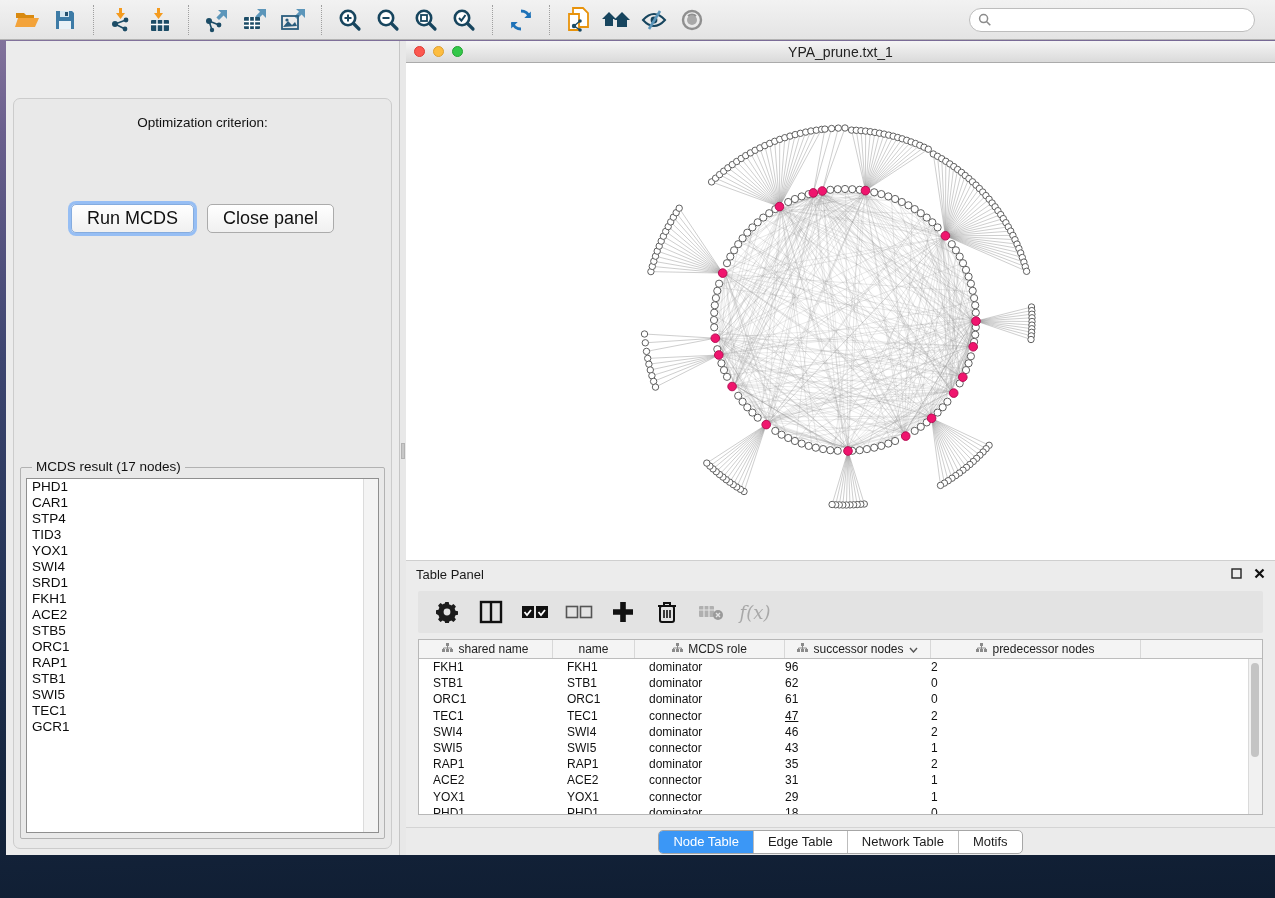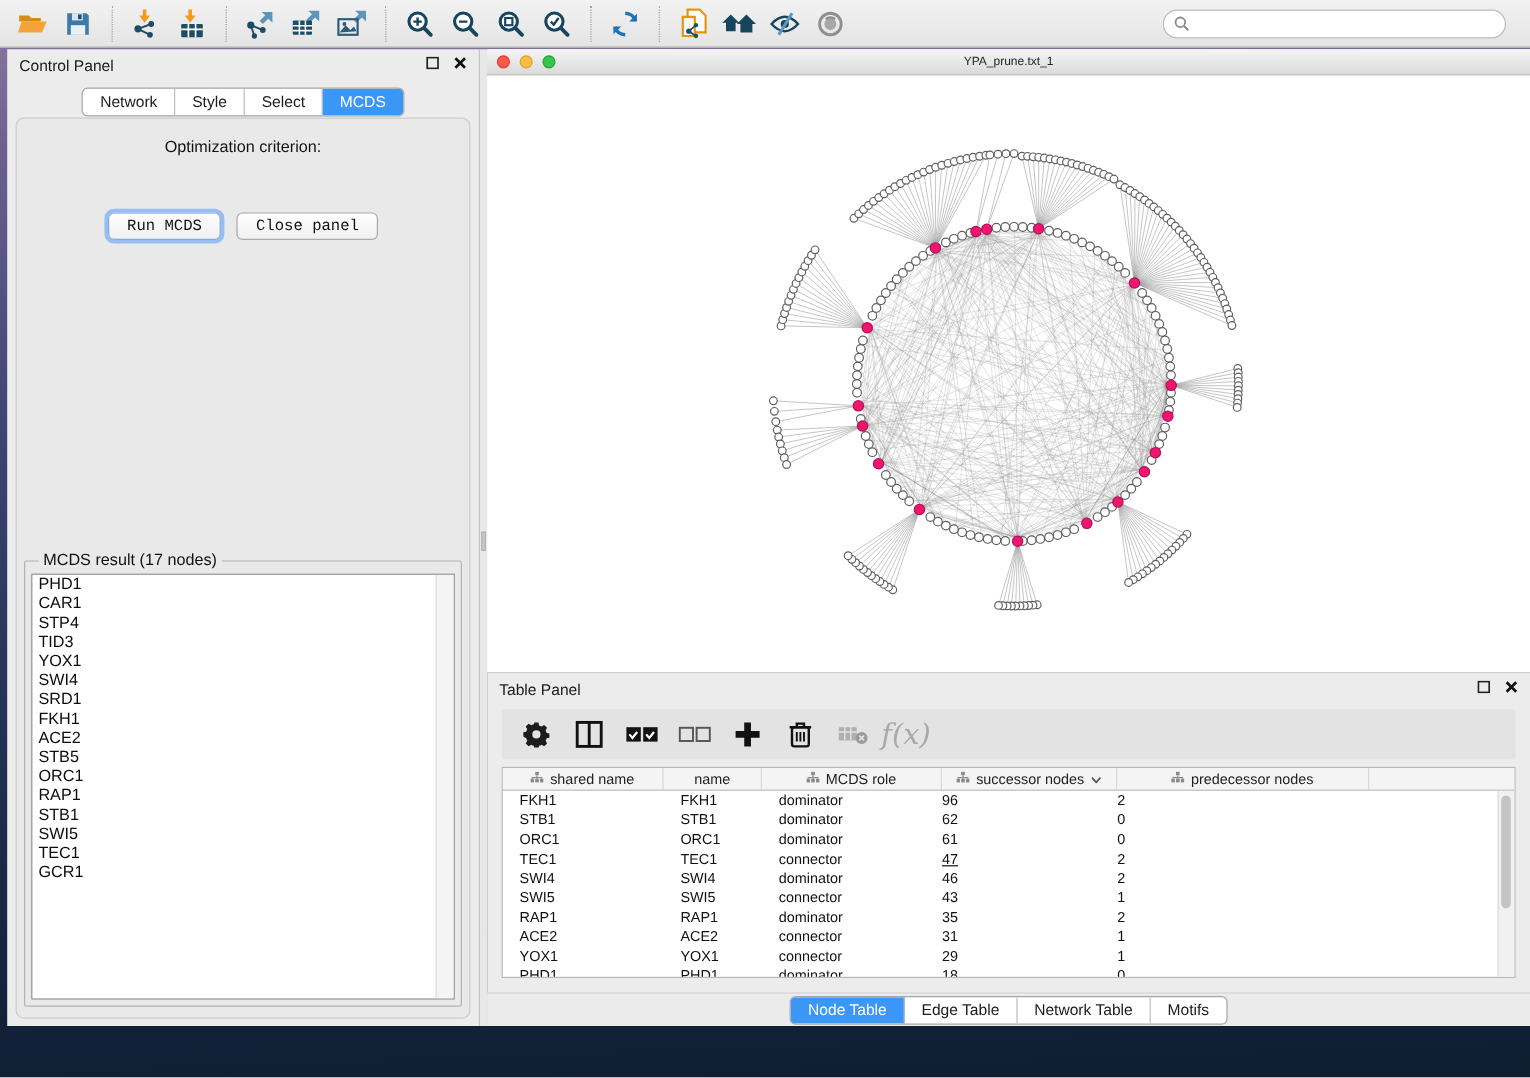--- a/index.html
+++ b/index.html
@@ -33,51 +33,51 @@
     border:1px solid #cccccc;border-radius:7px;}
   .crit-label{position:absolute;left:0;right:0;top:16px;text-align:center;font-size:13.5px;color:#111;}
   .aqua-select{position:absolute;left:31px;right:31px;top:40px;height:23px;background:#fff;
     border:1px solid #b0b0b0;border-radius:4px;display:flex;align-items:center;font-size:13px;color:#111;
     padding-left:9px;box-sizing:border-box;}
   .stepper{position:absolute;right:1px;top:1px;bottom:1px;width:19px;border-radius:3px;
     background:linear-gradient(#79b5f9,#2f7ee9);display:flex;flex-direction:column;align-items:center;justify-content:center;gap:1px;}
   .stepper svg{display:block;}
   .btn-row{position:absolute;left:0;right:0;top:78px;display:flex;justify-content:center;gap:13px;}
   .aqua-btn{background:linear-gradient(#ffffff,#f0f0f0);border:1px solid #ababab;border-radius:5px;
-    font-size:13px;color:#111;padding:3px 15px;font-family:Liberation Mono, monospace;}
+    font-size:18px;color:#111;padding:3px 15px;font-family:Liberation Sans, sans-serif;margin-top:27px;}
   .focus-ring{box-shadow:0 0 0 3px rgba(106,168,250,.65);border-color:#85acdf;}
   .group-box{position:absolute;left:6px;right:6px;top:368px;bottom:9px;border:1px solid #b2b2b2;border-radius:2px;}
   .group-legend{position:absolute;top:-9px;left:11px;background:#e9e9e9;padding:0 4px;font-size:13.5px;color:#111;}
   .mcds-list{position:absolute;left:5px;right:5px;top:10px;bottom:5px;background:#fff;border:1px solid #8f8f8f;overflow:hidden;}
   .mcds-scroll{position:absolute;top:0;right:0;bottom:0;width:14px;background:#f4f4f4;border-left:1px solid #dcdcdc;}
   .mcds-item{font-size:13.5px;line-height:16px;color:#0c0c0c;padding-left:5px;}
 
   
   .v-strip{position:absolute;left:400px;top:41px;width:6px;height:814px;background:#e8e8e8;}
   .v-thumb{position:absolute;left:1px;top:402px;width:4px;height:16px;background:#c7c7c7;border:1px solid #b2b2b2;box-sizing:border-box;}
 
   
   .net-window{position:absolute;left:406px;top:41px;width:869px;height:519px;background:#fff;}
   .net-titlebar{position:absolute;left:0;top:0;right:0;height:22px;
     background:linear-gradient(#f5f5f5,#dadada);border-bottom:1px solid #ababab;
     display:flex;align-items:center;padding:0 8px;box-sizing:border-box;}
   .tl{width:11px;height:11px;border-radius:50%;margin-right:8px;box-sizing:border-box;}
   .tl-red{background:#fc5850;border:1px solid #dd3c35;}
   .tl-yellow{background:#fdbd40;border:1px solid #dea032;}
   .tl-green{background:#34c84a;border:1px solid #24a334;}
-  .net-title{position:absolute;left:0;right:0;text-align:center;font-size:10px;color:#222;pointer-events:none;}
+  .net-title{position:absolute;left:0;right:0;text-align:center;font-size:14px;color:#222;pointer-events:none;}
   .net-canvas{position:absolute;left:0;top:22px;right:0;bottom:0;background:#fff;}
   .net-canvas svg{display:block;width:100%;height:100%;}
 
   
   .table-panel{position:absolute;left:406px;top:560px;width:869px;height:295px;background:#ececec;box-sizing:border-box;border-top:1px solid #cfcfcf;}
   .tp-toolbar{position:absolute;left:12px;right:12px;top:30px;height:42px;background:#e3e3e3;border-radius:2px;
     display:flex;align-items:center;padding-left:12px;gap:10px;}
   .tpi{width:34px;height:30px;display:flex;align-items:center;justify-content:center;}
-  .fx{font-family:"DejaVu Serif",serif;font-style:italic;font-size:24px;color:#a8a8a8;}
+  .fx{font-family:"DejaVu Serif",serif;font-style:italic;font-size:18px;color:#a8a8a8;}
   .tp-table{position:absolute;left:12px;right:12px;top:78px;bottom:40px;background:#fff;border:1px solid #b7b7b7;overflow:hidden;}
   .tbl-head{display:flex;height:18px;background:#f4f4f4;border-bottom:1px solid #bdbdbd;justify-content:space-between;}
   .th{display:flex;align-items:center;justify-content:center;gap:5px;font-size:12px;color:#222;
     border-right:1px solid #d8d8d8;box-sizing:border-box;overflow:hidden;white-space:nowrap;}
   .th:last-child{border-right:none;}
   .tr{display:flex;height:16.2px;align-items:center;}
   .td{font-size:12px;color:#111;box-sizing:border-box;overflow:hidden;white-space:nowrap;}
   .td.txt{padding-left:14px;text-align:left;}
   .td.num{padding-right:16px;}
   .tbl-vscroll{position:absolute;right:0;top:19px;bottom:0;width:13px;background:#f1f1f1;border-left:1px solid #dadada;}
@@ -235,39 +235,20 @@
         <svg width="14" height="14" viewBox="0 0 14 14">
             <circle cx="5.6" cy="5.6" r="4" fill="none" stroke="#8b8b8b" stroke-width="1.5"></circle>
             <path d="M8.7 8.7l3.6 3.6" stroke="#8b8b8b" stroke-width="1.6"></path>
           </svg>
       </span>
       <input type="text" value="" placeholder="" style="">
     </div>
   </div>
 
   <div class="control-panel">
-    <div class="panel-head">
-      <span class="panel-title">Control Panel</span>
-      <span class="win-icons">
-        <span><svg width="11" height="11" viewBox="0 0 11 11">
-              <rect x="1" y="1" width="9" height="9" fill="none" stroke="#222" stroke-width="1.4"></rect>
-            </svg></span>
-        <span><svg width="11" height="11" viewBox="0 0 11 11">
-              <path d="M1.5 1.5l8 8M9.5 1.5l-8 8" stroke="#111" stroke-width="2.2"></path>
-            </svg></span>
-      </span>
-    </div>
-    <div class="cp-tabs-row">
-      <div class="seg" id="cp-tabs">
-          <div class="seg-tab">Network</div>
-          <div class="seg-tab">Style</div>
-          <div class="seg-tab">Select</div>
-          <div class="seg-tab active">MCDS</div>
-        </div>
-    </div>
     <div class="cp-content">
       <div class="crit-label">Optimization criterion:</div>
       <div class="btn-row">
         <button class="aqua-btn focus-ring">Run MCDS</button>
         <button class="aqua-btn">Close panel</button>
       </div>
       <div class="group-box">
         <span class="group-legend">MCDS result (17 nodes)</span>
         <div class="mcds-list">
           <div id="mcds-items">

